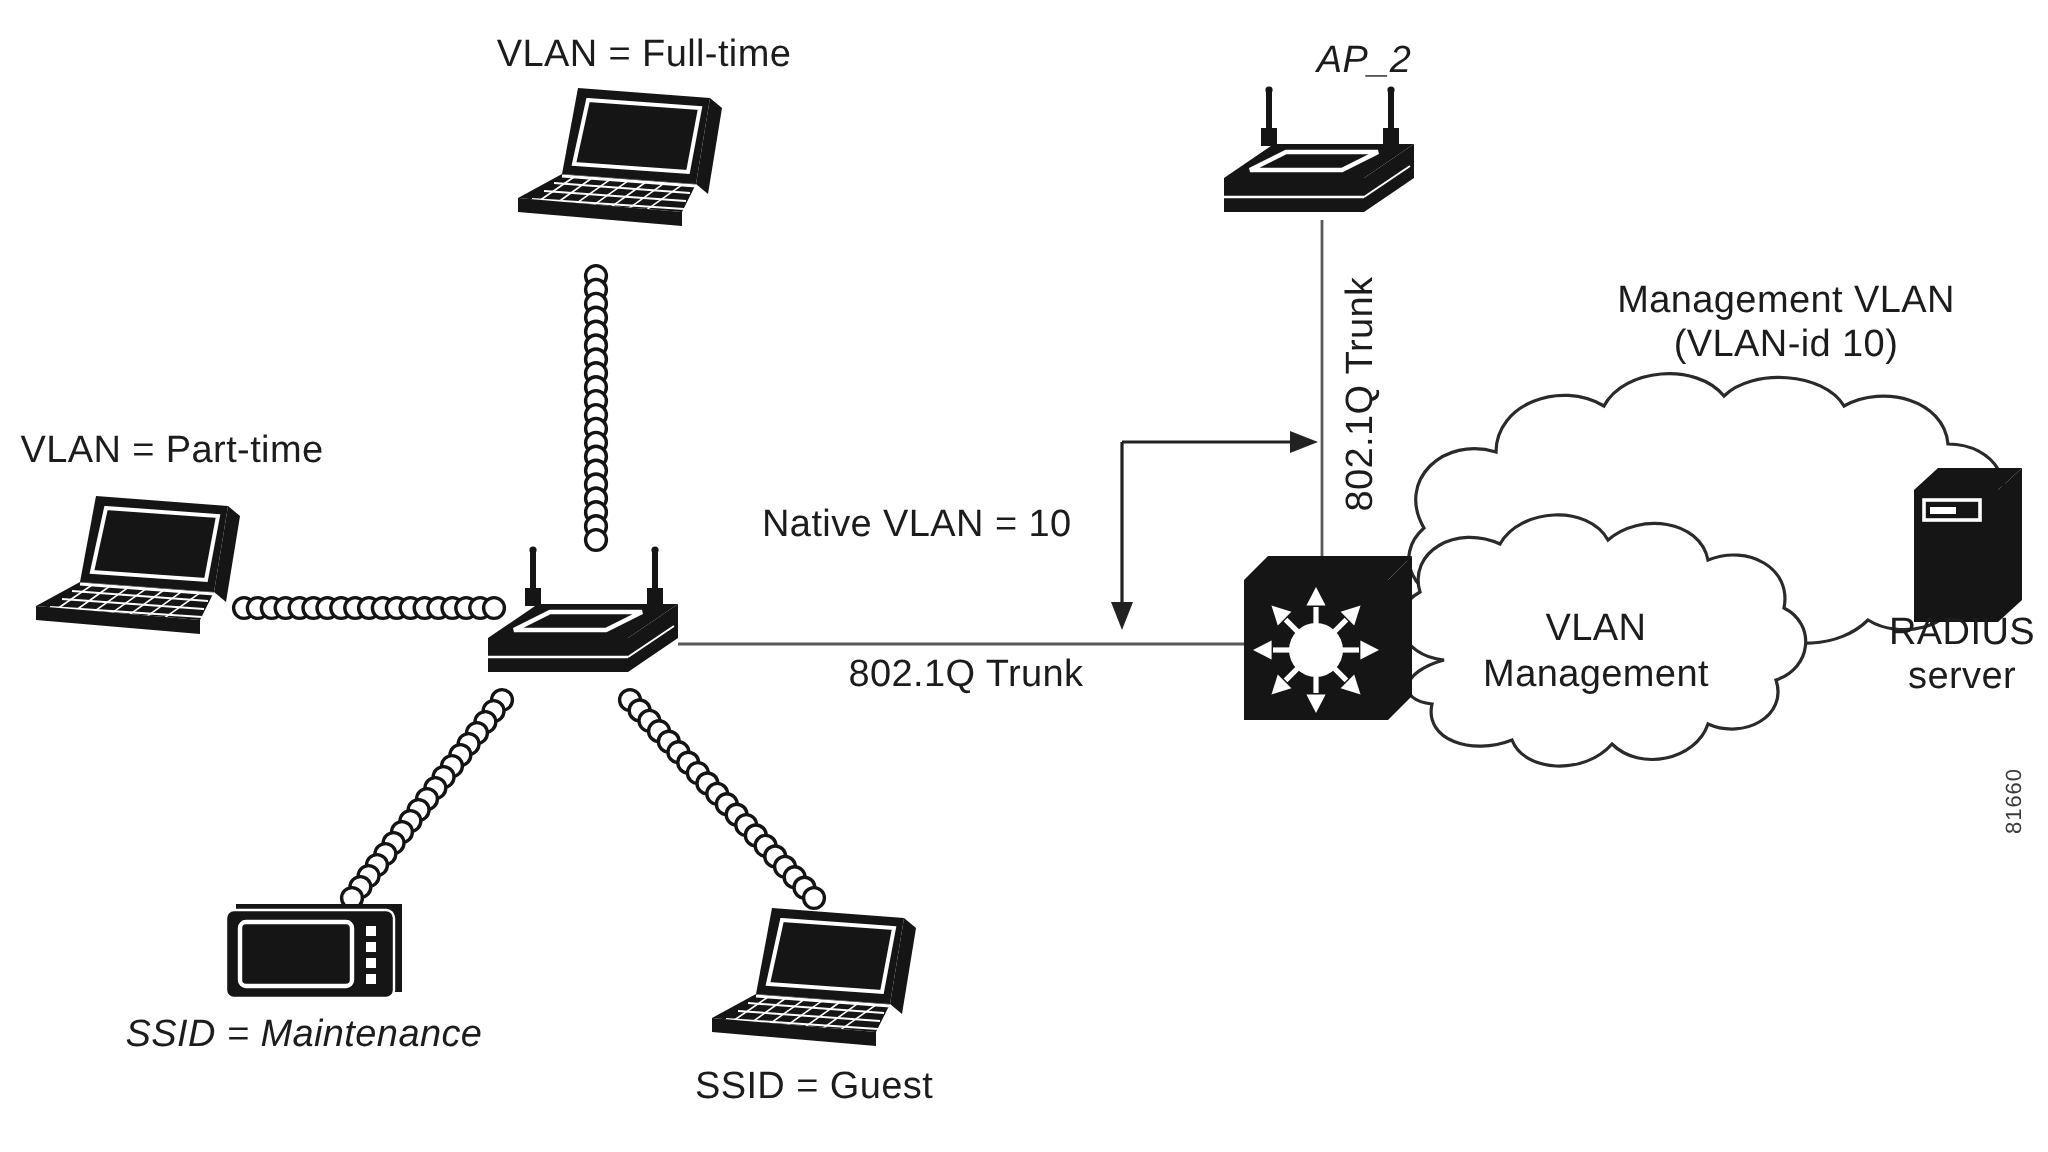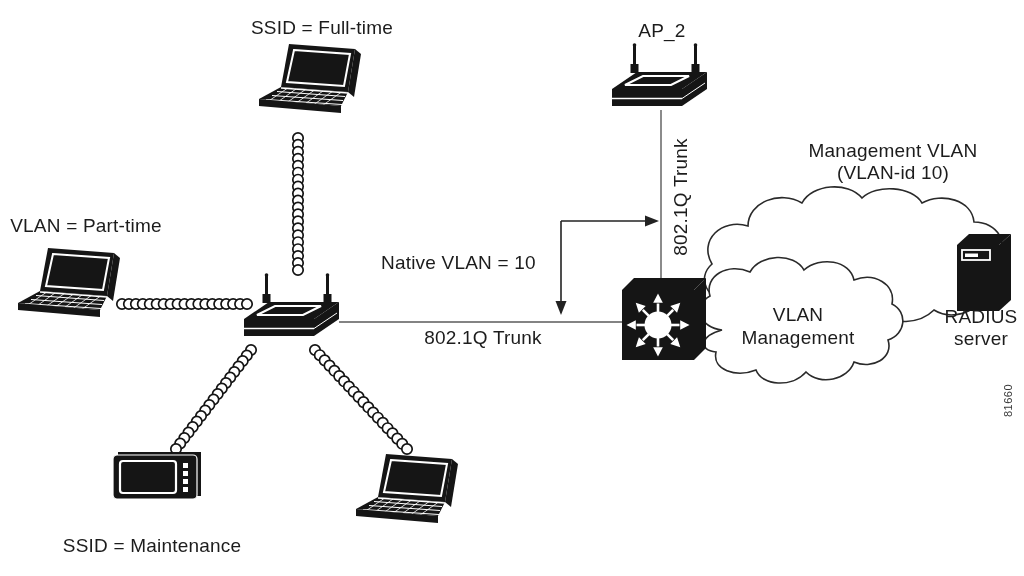--- a/index.html
+++ b/index.html
@@ -212,28 +212,29 @@
     <use href="#server" x="955" y="233"></use>
 
     <g>
       <line x1="561" y1="221" x2="648" y2="221" stroke="#222" stroke-width="1.6"></line>
       <polygon points="659,221 645,215.5 645,226.5" fill="#222"></polygon>
       <line x1="561" y1="221" x2="561" y2="303" stroke="#222" stroke-width="1.6"></line>
       <polygon points="561,315 555.5,301 566.5,301" fill="#222"></polygon>
     </g>
   </svg>
 
-  <div class="lbl center" style="left:236px;top:17px;width:172px;">SSID = Full-time</div>
+  <div class="lbl center" style="left:236px;top:17px;width:172px;">VLAN = Full-time</div>
 
   <div class="lbl center" style="left:0px;top:215px;width:172px;">VLAN = Part-time</div>
 
-  <div class="lbl center" style="left:42px;top:535px;width:220px;">SSID = Maintenance</div>
-
-
-  <div class="lbl center" style="left:612px;top:20px;width:100px;">AP_2</div>
+  <div class="lbl center" style="left:42px;top:507px;width:220px;font-style:italic;">SSID = Maintenance</div>
+
+  <div class="lbl center" style="left:337px;top:533px;width:140px;">SSID = Guest</div>
+
+  <div class="lbl center" style="left:632px;top:20px;width:100px;font-style:italic;">AP_2</div>
 
   <div class="lbl" style="left:381px;top:204px;margin-top:48px;">Native VLAN = 10</div>
 
   <div class="lbl center" style="left:403px;top:327px;width:160px;">802.1Q Trunk</div>
 
   <div class="lbl center rot" style="left:611px;top:186px;width:140px;height:22px;">802.1Q Trunk</div>
 
   <div class="lbl center two" style="left:783px;top:140px;width:220px;line-height:22px;">
     <div>Management VLAN</div>
     <div>(VLAN-id 10)</div>

